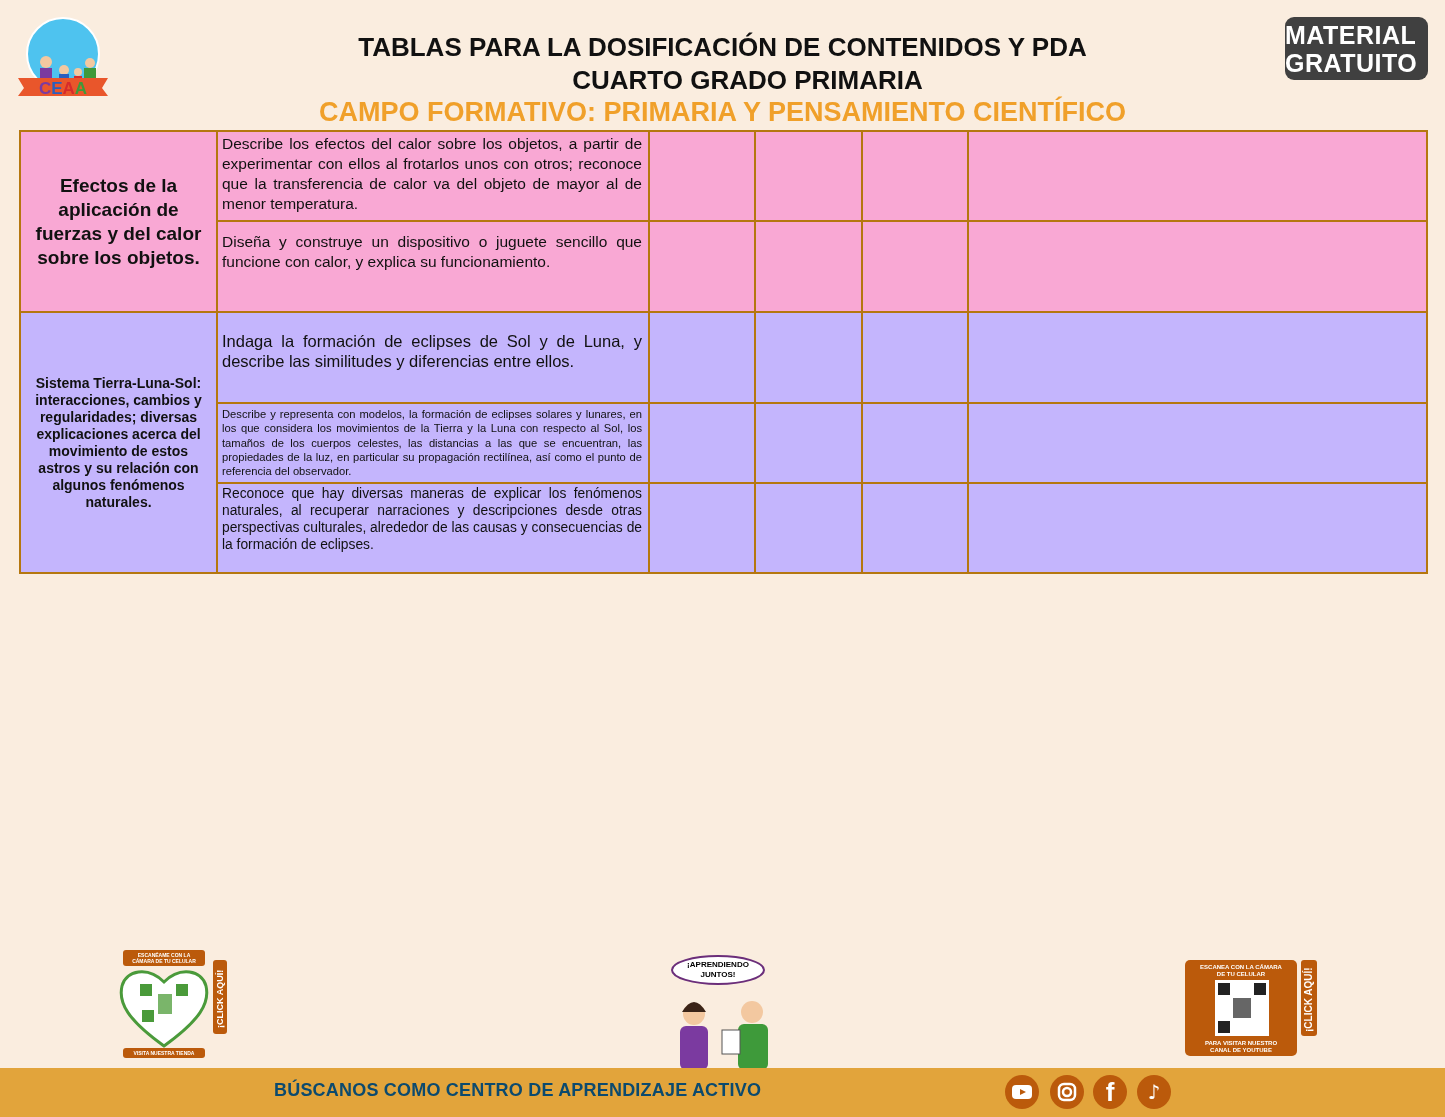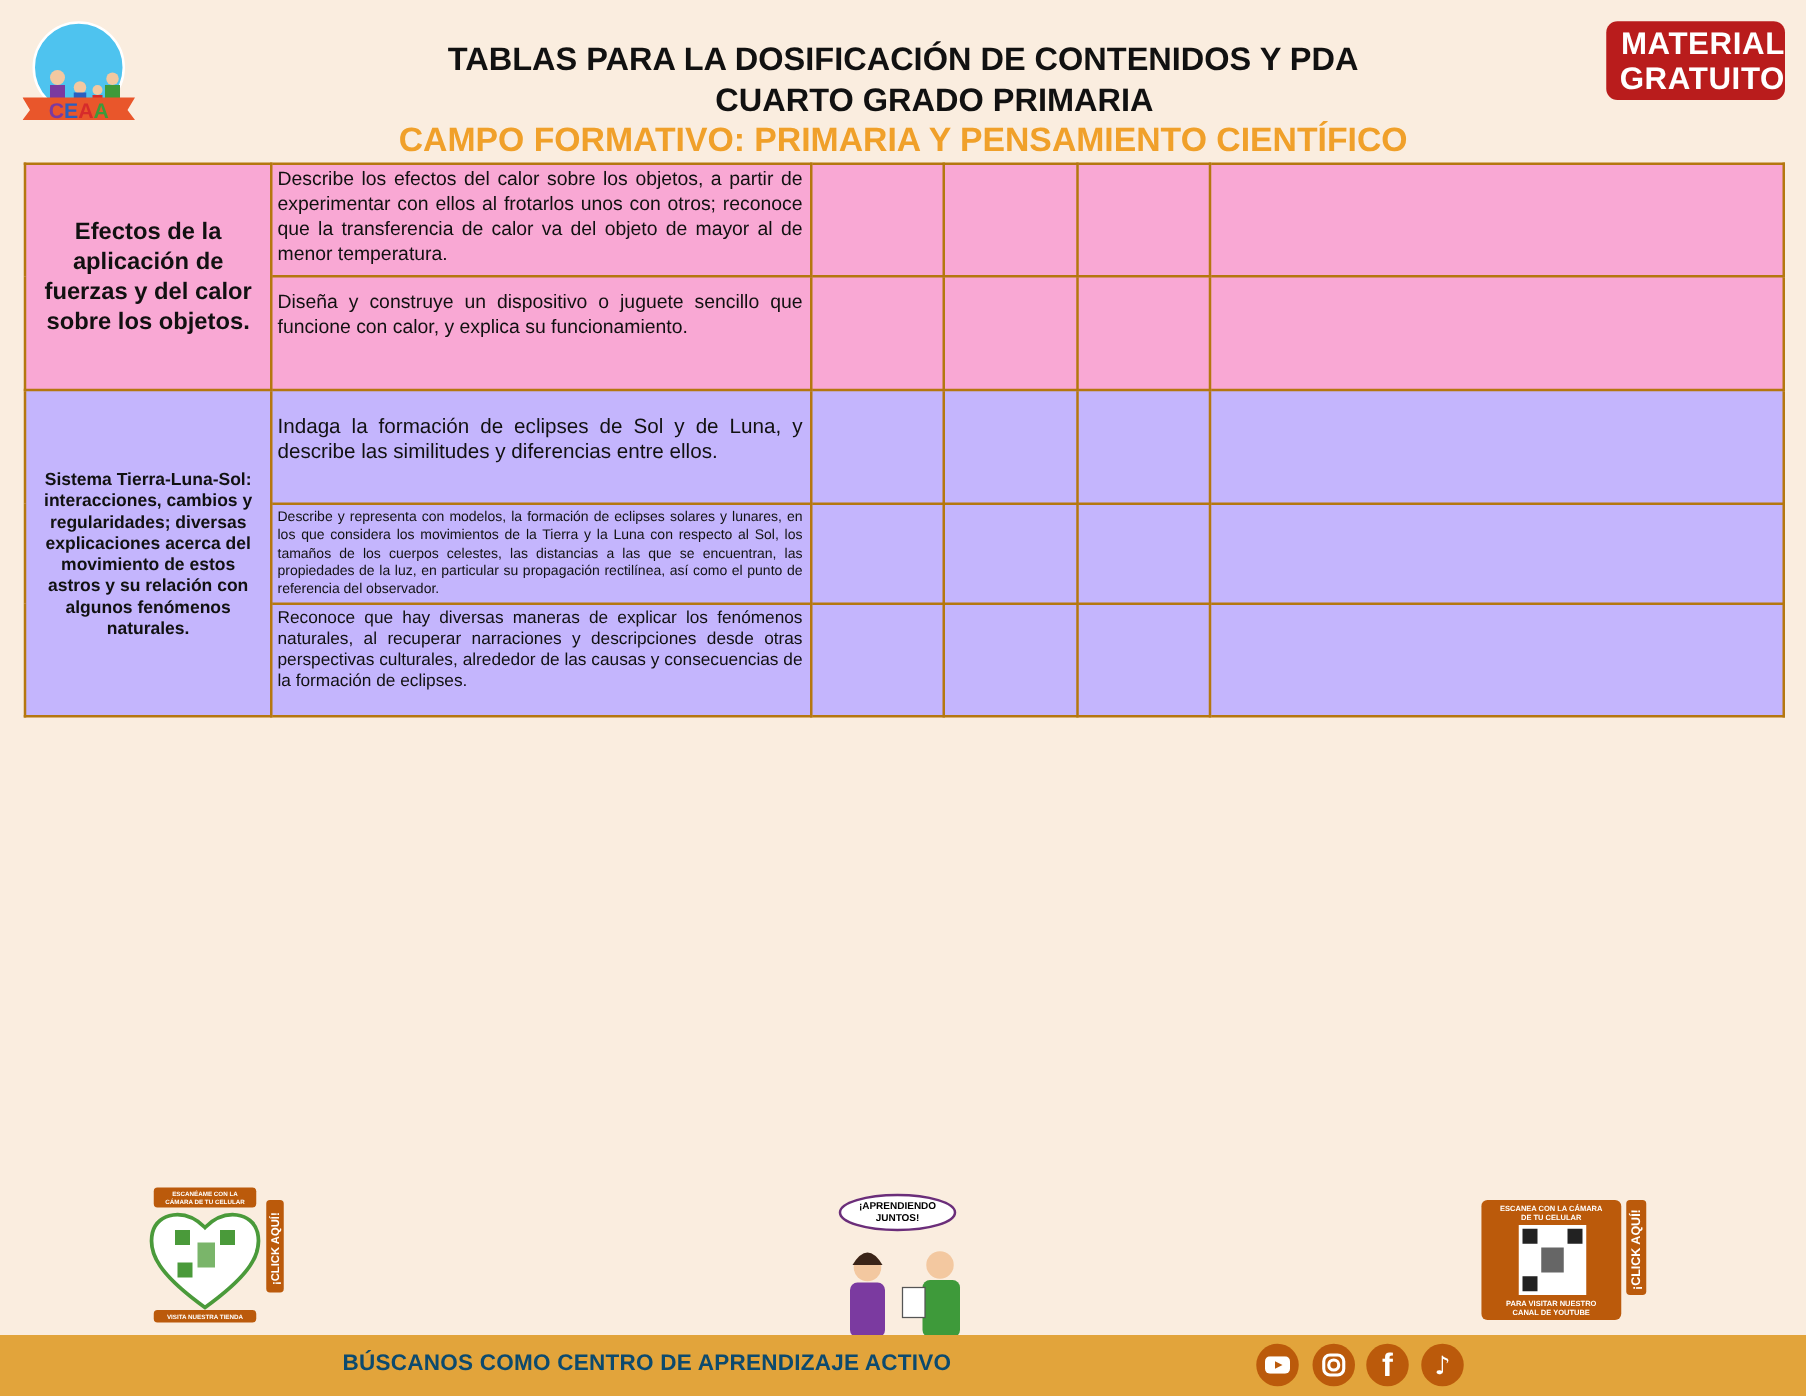--- a/index.html
+++ b/index.html
@@ -5,22 +5,22 @@
   html, body { margin:0; padding:0; }
   body {
     width:1445px; height:1117px; position:relative; overflow:hidden;
     background:#faeddf;
     font-family:"Liberation Sans","DejaVu Sans",sans-serif;
     color:#111;
   }
   .logo { position:absolute; left:18px; top:16px; width:90px; height:82px; }
   .badge {
     position:absolute; left:1285px; top:17px; width:143px; height:63px;
-    background:#b91c1c; border-radius:9px; color:#fff;
-    font-weight:bold; font-size:25px; line-height:28px; text-align:right;
+    background:#404040; border-radius:9px; color:#fff;
+    font-weight:bold; font-size:25px; line-height:28px; text-align:left;
     padding-top:4px; box-sizing:border-box; letter-spacing:0.5px;
   }
   .title {
     position:absolute; left:0; width:1445px; text-align:center; font-weight:bold;
   }
   .t1 { top:32px; font-size:26px; color:#111; }
   .t2 { top:65px; font-size:26px; color:#111;padding-left:25px; }
   .t3 { top:97px; font-size:27px; color:#f0a02a; }
   table.main {
     position:absolute; left:19px; top:130px; width:1407px;

